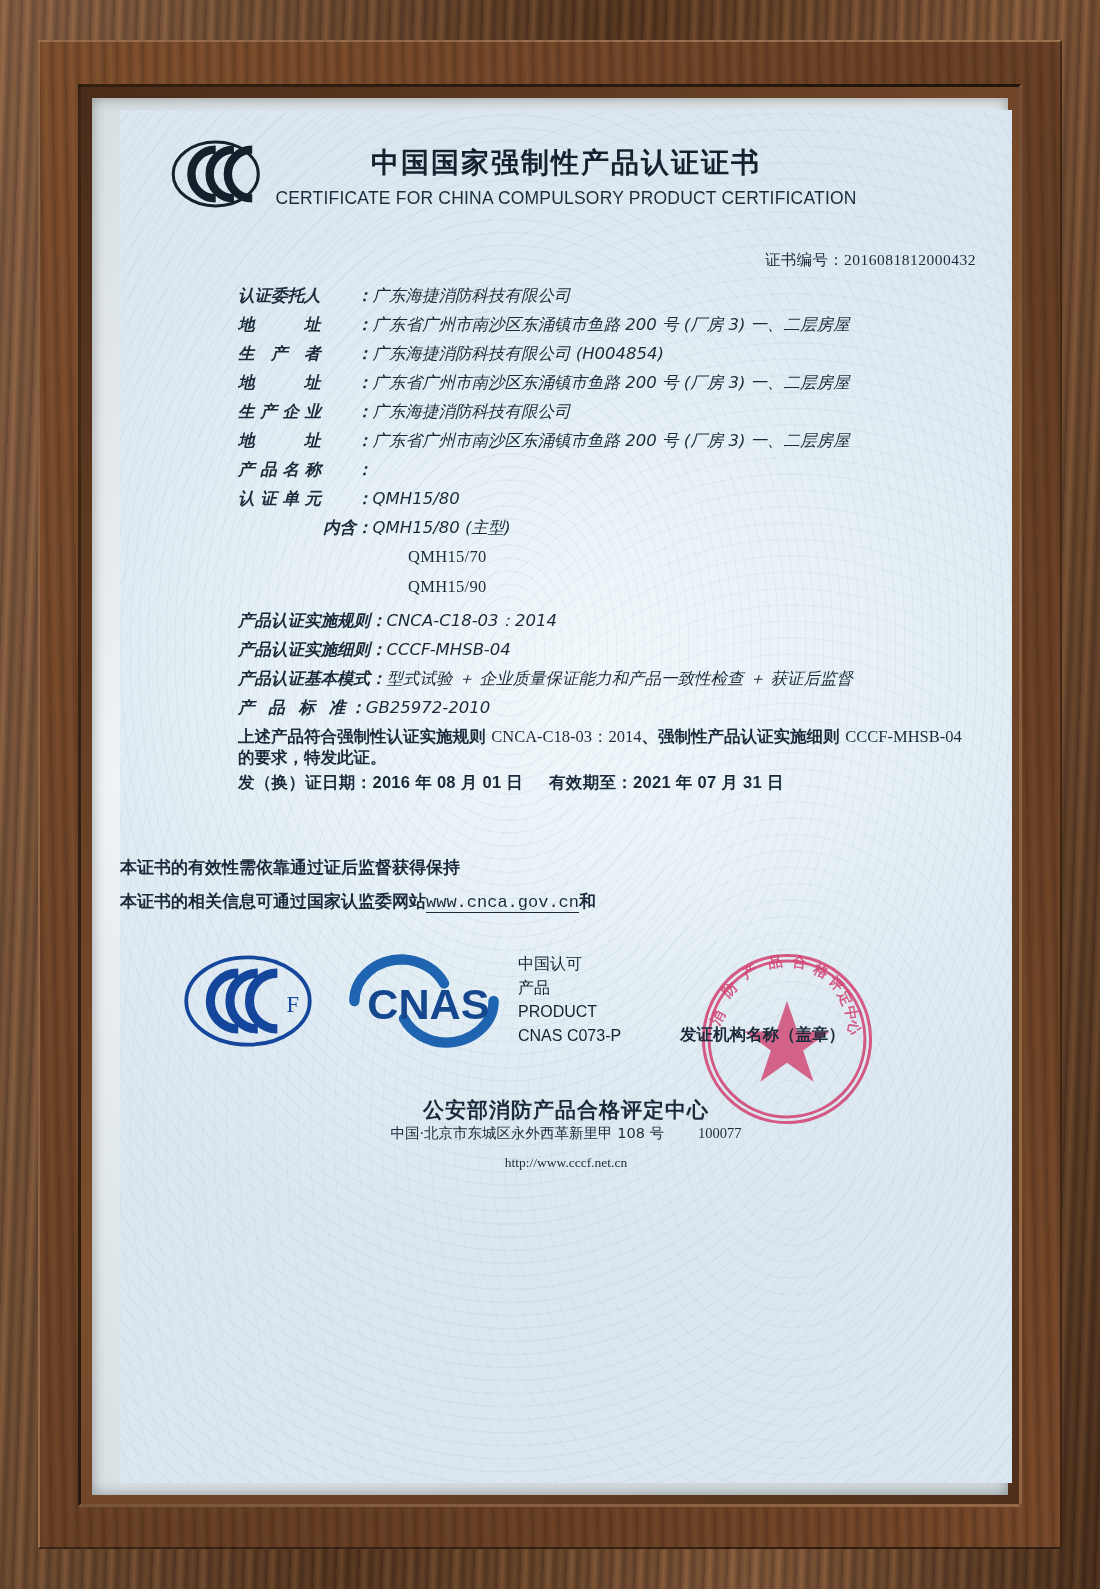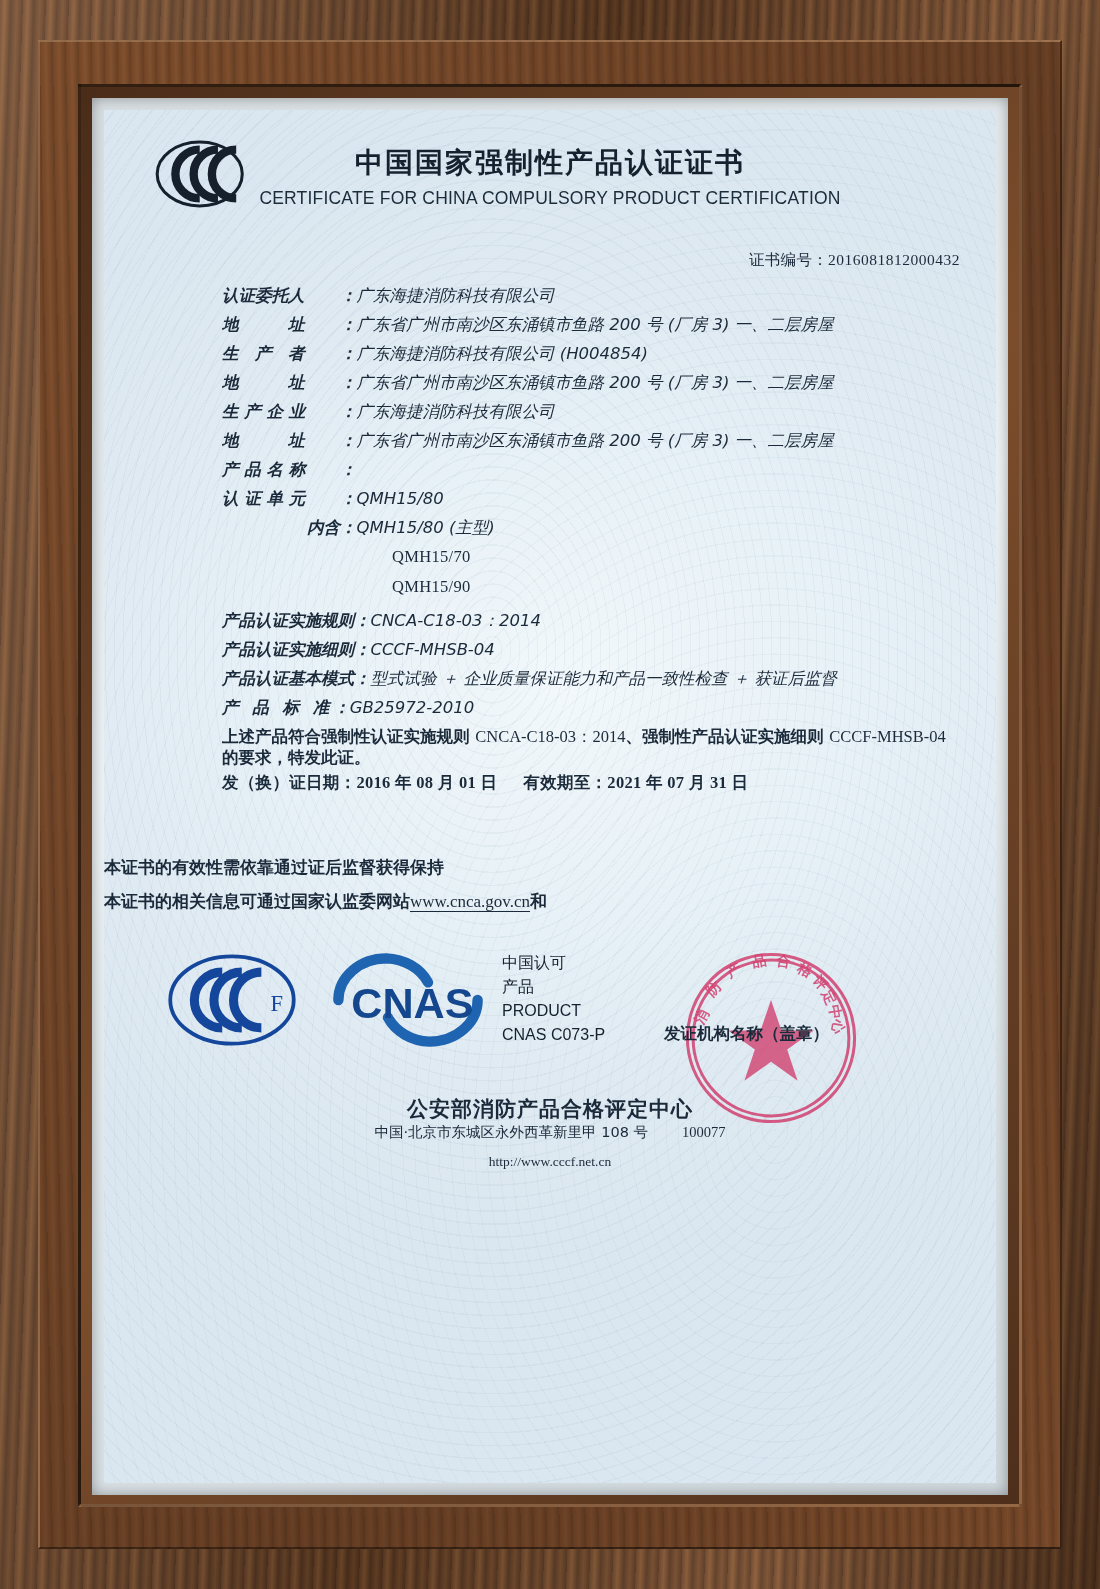--- a/index.html
+++ b/index.html
@@ -53,21 +53,21 @@
     position: absolute;
     left: 92px; top: 98px;
     width: 916px; height: 1397px;
     background: linear-gradient(160deg, #d8dfe2, #eef3f5 40%, #cfd8dd);
     box-shadow: inset 0 0 14px rgba(0,0,0,0.35);
   }
 
   
   .cert {
     position: absolute;
-    left: 104px; top: 110px;
+    left: 120px; top: 110px;
     width: 892px;
     height: 1373px;
     box-sizing: border-box;
     background:
       radial-gradient(ellipse 700px 560px at 52% 42%, #f2f8fb 0%, #e6f0f6 45%, #dfeaf2 70%, #dbe7f0 100%);
     color: #1b2a3a;
     overflow: hidden;
   }
   
   .cert::before {
@@ -164,38 +164,38 @@
 
   .first-issue {
     padding: 6px 0 0 0;
     text-align: center;
     font-family: "DejaVu Sans", sans-serif;
     font-size: 16.5px;
     font-weight: bold;
   }
   .dates {
     padding: 4px 0 0 118px;
-    font-family: Liberation Serif, serif;
+    font-family: Liberation Sans, sans-serif;
     font-size: 16.5px;
     font-weight: bold;
     letter-spacing: 0.3px;
   }
   .dates .gap { display: inline-block; width: 26px; }
 
   
   .notes {
     margin-top: 56px;
     text-align: left;
     font-family: "DejaVu Sans", sans-serif;
     font-size: 17px;
     line-height: 34px;
     font-weight: bold;
   }
   .notes .url {
-    font-family: Liberation Serif, serif;
+    font-family: Liberation Mono, monospace;
     font-weight: normal;
     font-size: 17px;
     border-bottom: 1px solid #1b2a3a;
   }
 
   
   .logo-row {
     position: relative;
     height: 140px;
     margin-top: 26px;

